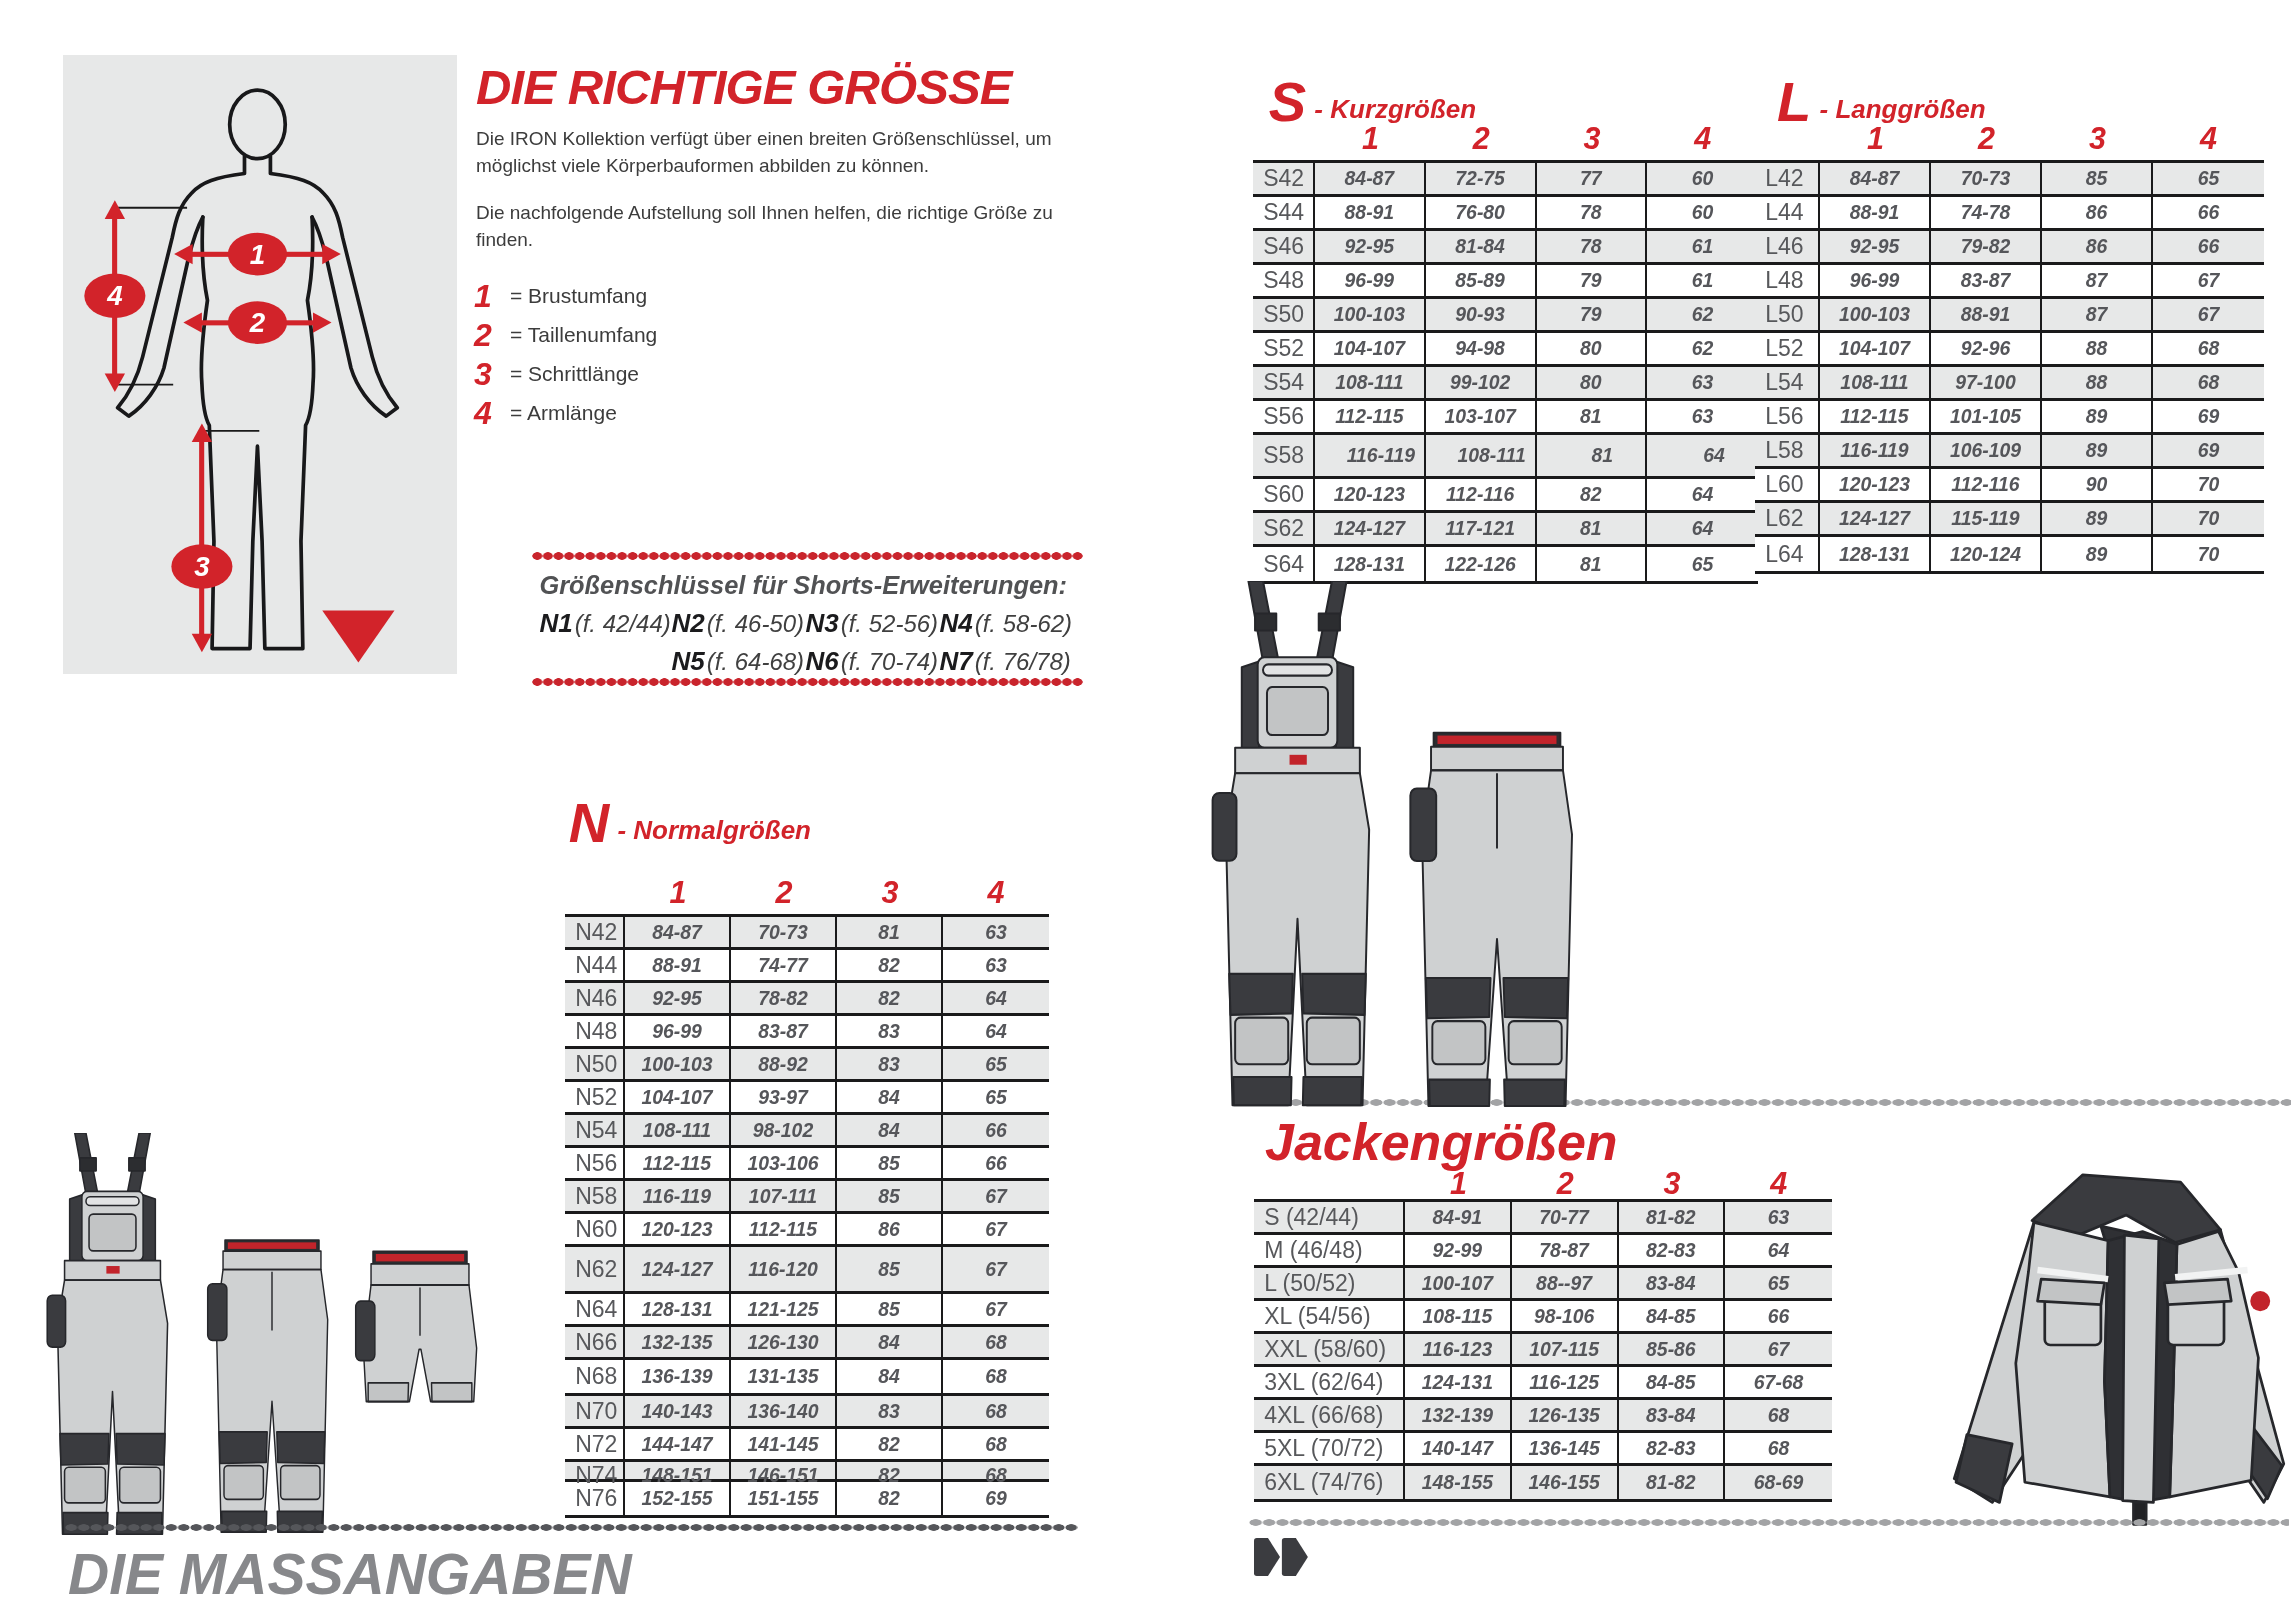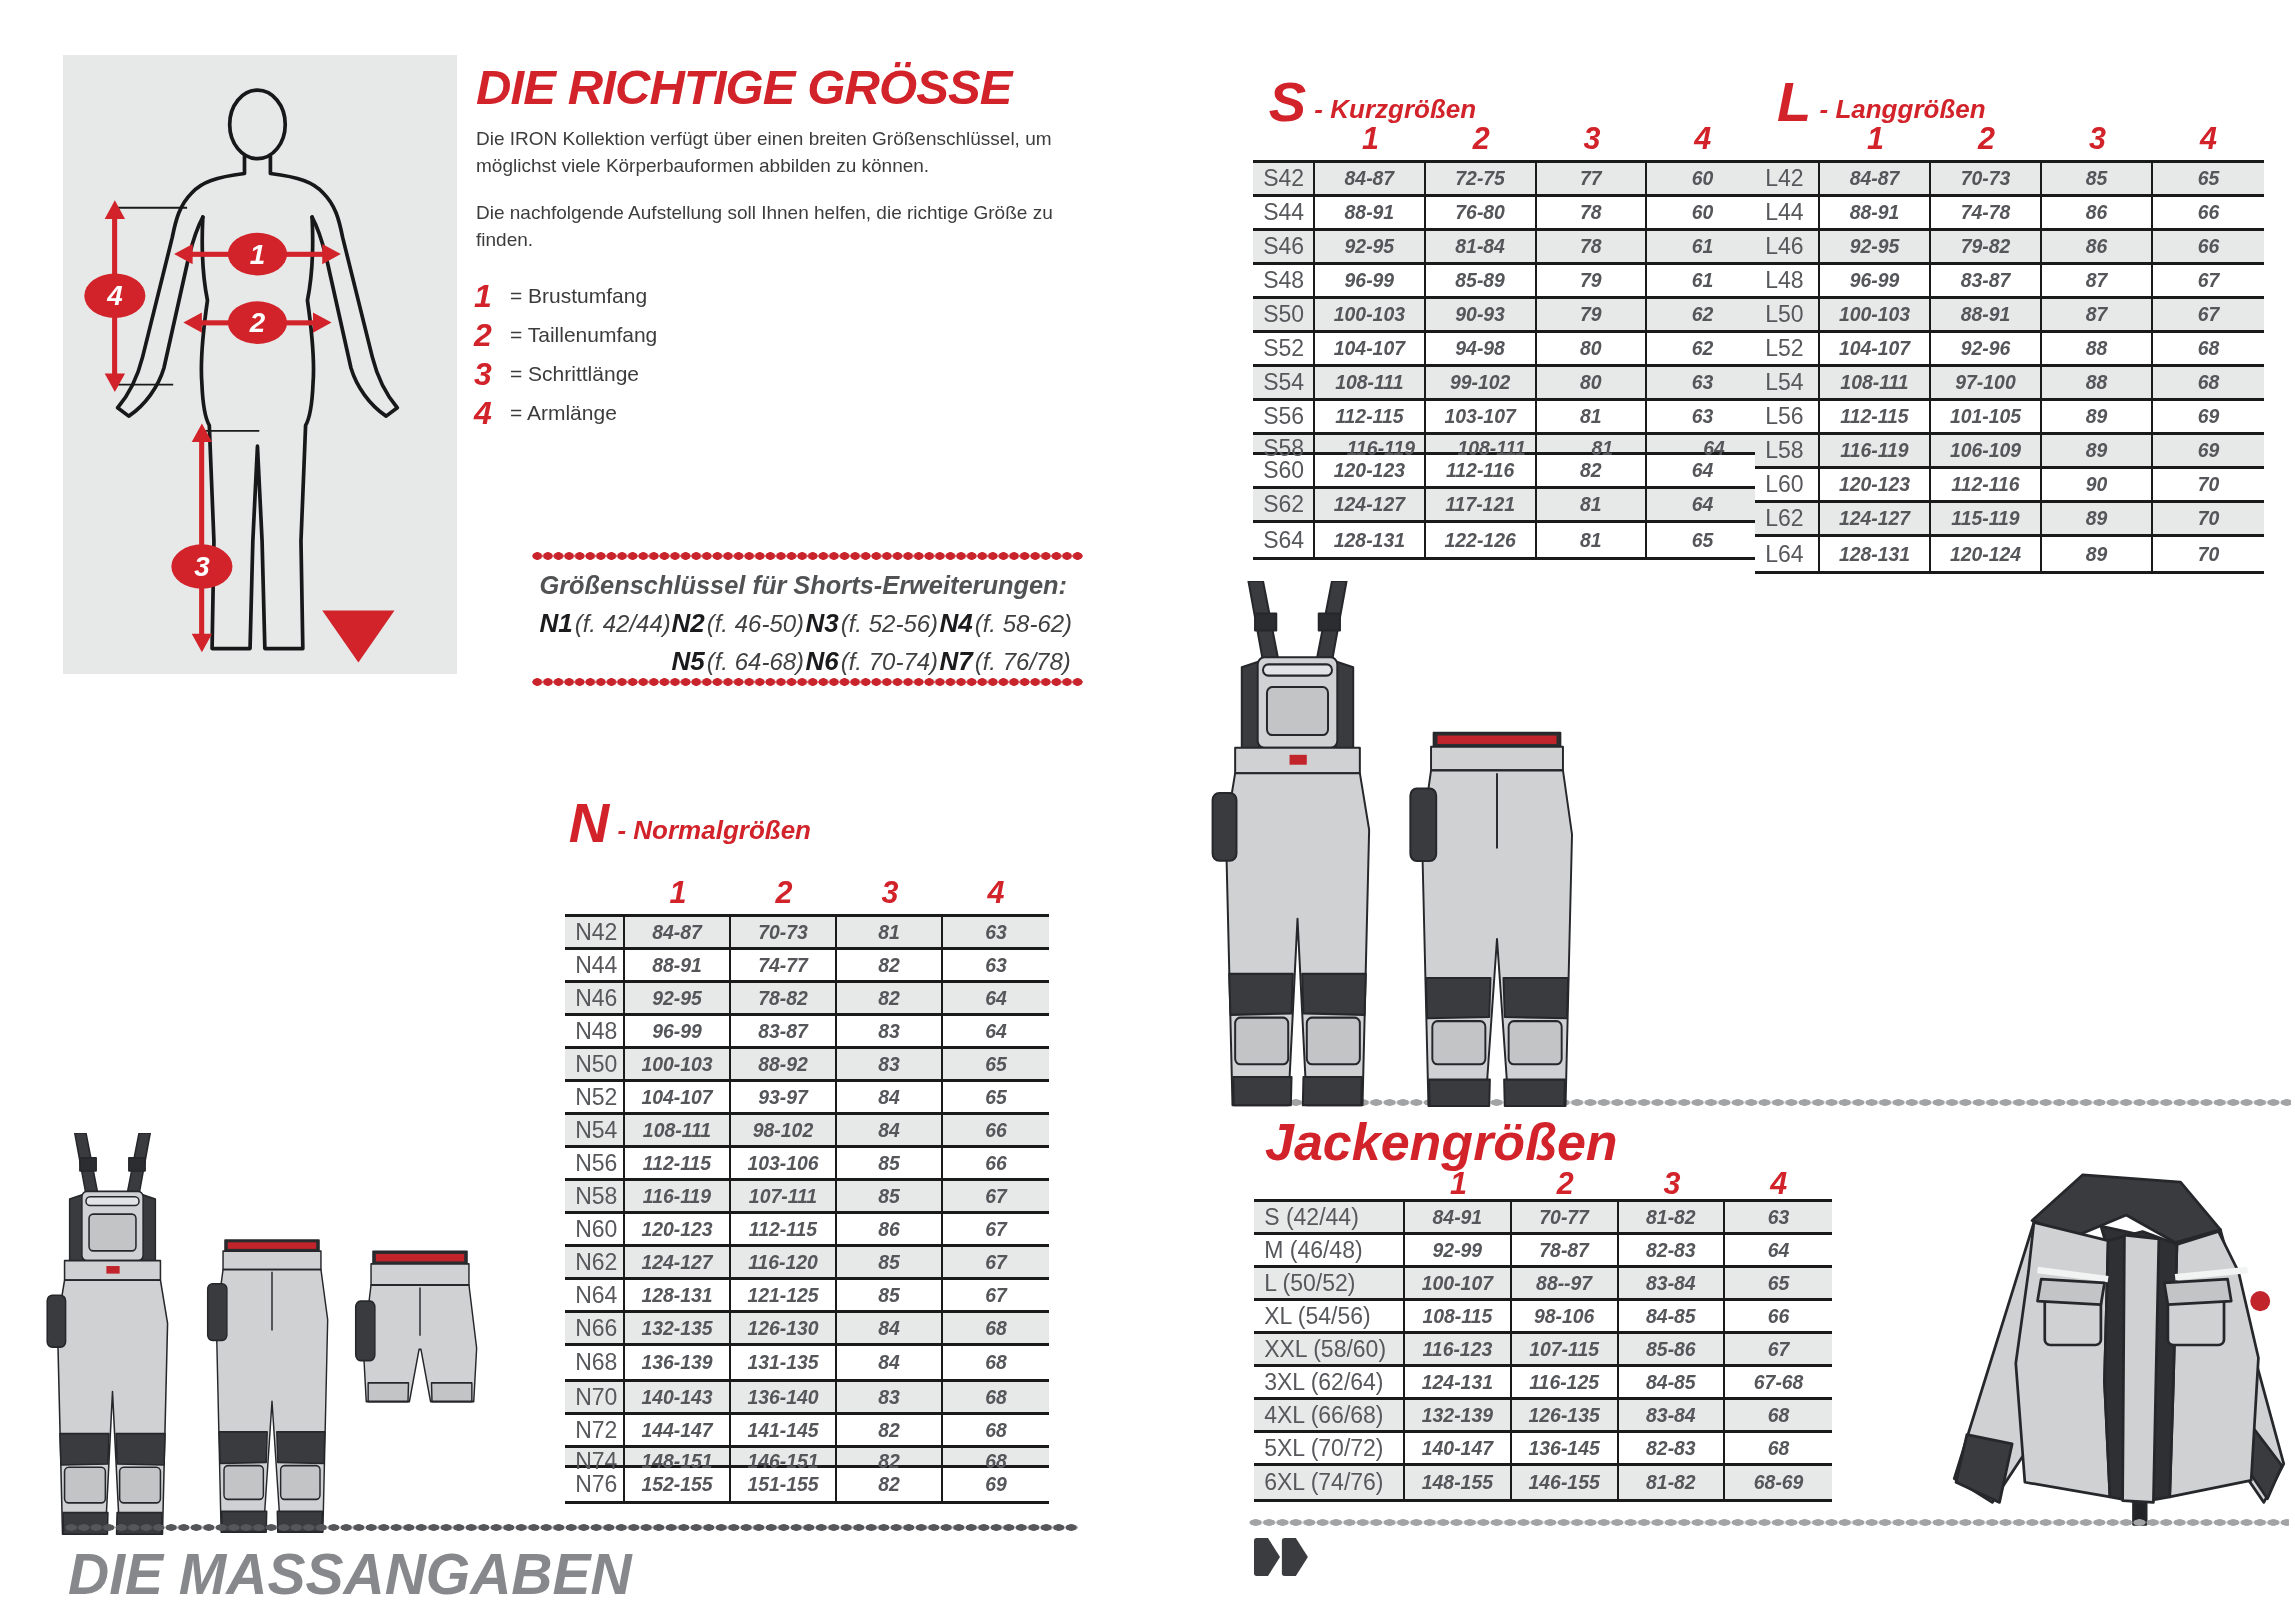--- a/index.html
+++ b/index.html
@@ -292,21 +292,21 @@
         <div class="tcell">80</div>
         <div class="tcell">63</div>
       </div>
       <div class="trow odd" style="grid-template-columns: 62px repeat(4, 1fr); height: 34px;">
         <div class="tlabel">S56</div>
         <div class="tcell">112-115</div>
         <div class="tcell">103-107</div>
         <div class="tcell">81</div>
         <div class="tcell">63</div>
       </div>
-      <div class="trow even" style="grid-template-columns: 62px repeat(4, 1fr); height: 20px; gap: 23px;">
+      <div class="trow even" style="grid-template-columns: 62px repeat(4, 1fr); height: 44px; gap: 23px;">
         <div class="tlabel">S58</div>
         <div class="tcell">116-119</div>
         <div class="tcell">108-111</div>
         <div class="tcell">81</div>
         <div class="tcell">64</div>
       </div>
       <div class="trow odd" style="grid-template-columns: 62px repeat(4, 1fr); height: 34px;">
         <div class="tlabel">S60</div>
         <div class="tcell">120-123</div>
         <div class="tcell">112-116</div>
@@ -504,21 +504,21 @@
         <div class="tcell">85</div>
         <div class="tcell">67</div>
       </div>
       <div class="trow odd" style="grid-template-columns: 60px repeat(4, 1fr); height: 33px;">
         <div class="tlabel">N60</div>
         <div class="tcell">120-123</div>
         <div class="tcell">112-115</div>
         <div class="tcell">86</div>
         <div class="tcell">67</div>
       </div>
-      <div class="trow even" style="grid-template-columns: 60px repeat(4, 1fr); height: 33px;">
+      <div class="trow even" style="grid-template-columns: 60px repeat(4, 1fr); height: 47px;">
         <div class="tlabel">N62</div>
         <div class="tcell">124-127</div>
         <div class="tcell">116-120</div>
         <div class="tcell">85</div>
         <div class="tcell">67</div>
       </div>
       <div class="trow odd" style="grid-template-columns: 60px repeat(4, 1fr); height: 33px;">
         <div class="tlabel">N64</div>
         <div class="tcell">128-131</div>
         <div class="tcell">121-125</div>

